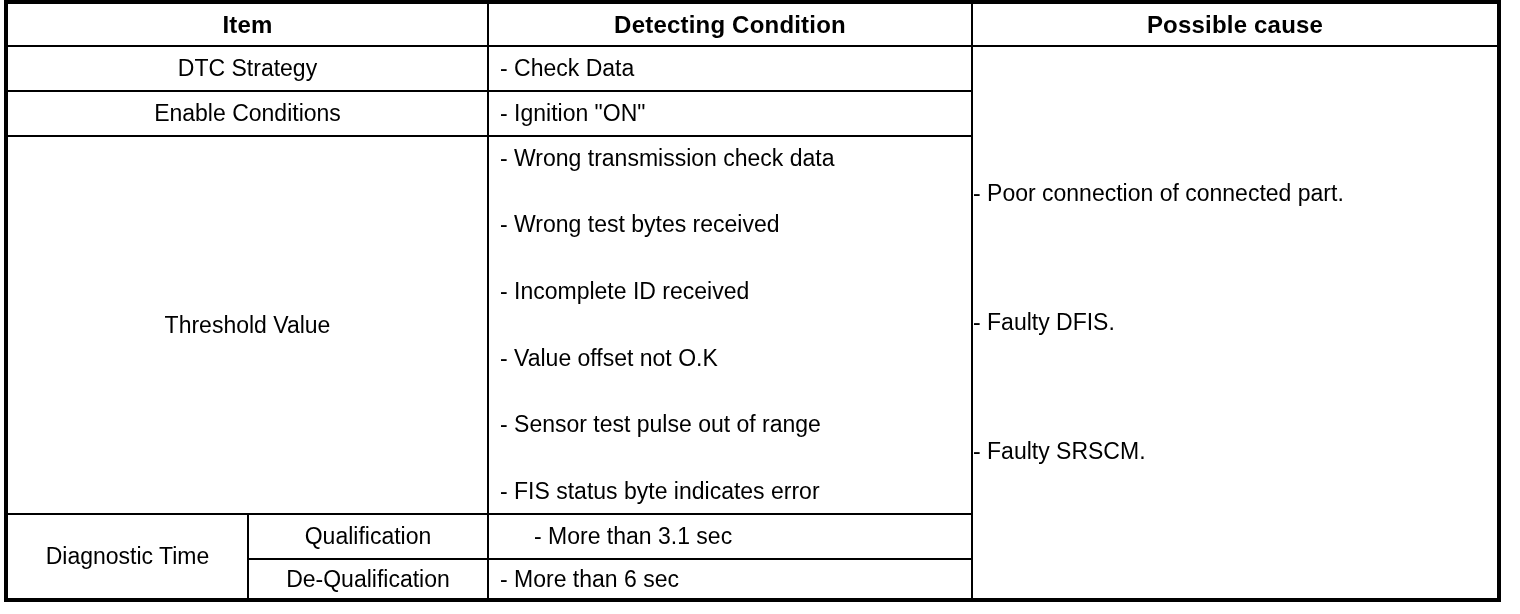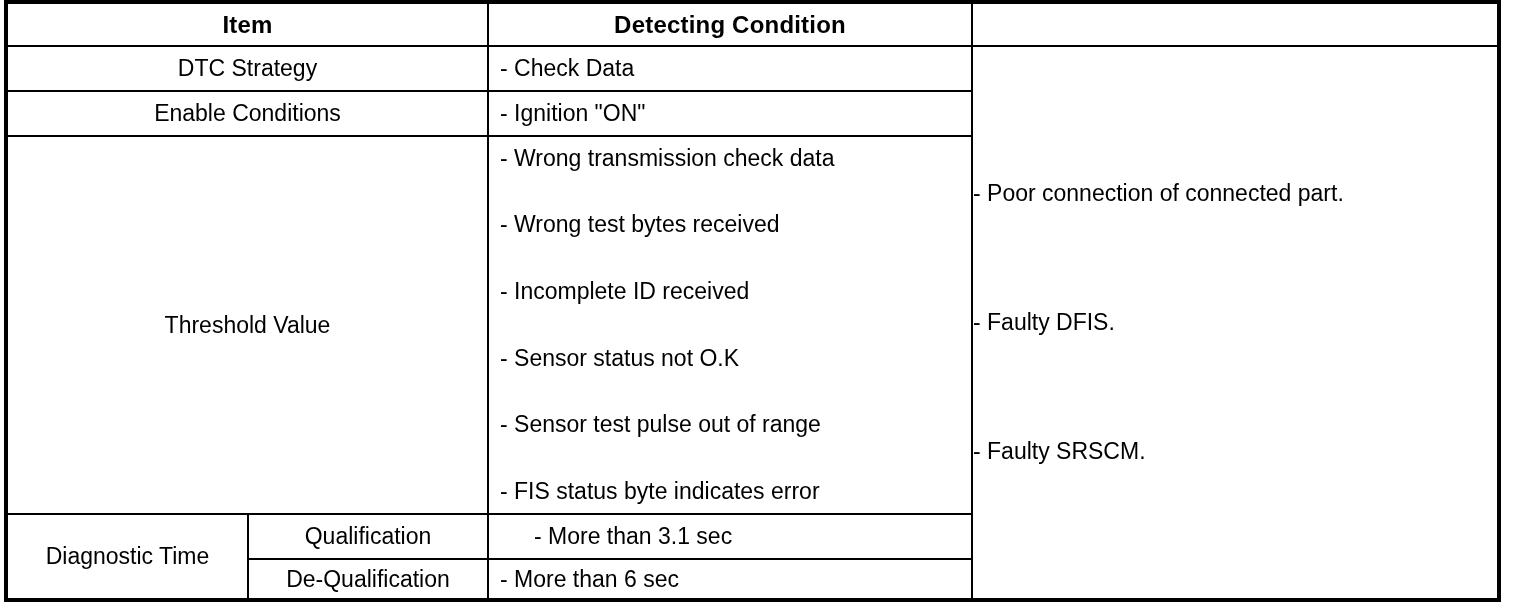--- a/index.html
+++ b/index.html
@@ -109,20 +109,23 @@
     <div class="vline" style="left:963px; top:0; height:594px;"></div>
 
     <div class="vline" style="left:239px; top:509px; height:85px;"></div>
 
     <div class="cell ctr hdr" style="left:0; top:0; width:479px; height:41px;">
       <span>Item</span>
     </div>
     <div class="cell ctr hdr" style="left:481px; top:0; width:482px; height:41px;">
       <span>Detecting Condition</span>
     </div>
+    <div class="cell ctr hdr" style="left:965px; top:0; width:524px; height:41px;">
+      <span>Possible cause</span>
+    </div>
 
     <div class="cell lft body-txt pad-l" style="left:481px; top:43px; width:482px; height:43px;">
       <span>-  Check Data</span>
     </div>
     <div class="cell ctr body-txt" style="left:0; top:43px; width:479px; height:43px;">
       <span>DTC Strategy</span>
     </div>
 
     <div class="cell ctr body-txt" style="left:0; top:88px; width:479px; height:43px;">
       <span>Enable Conditions</span>
@@ -131,21 +134,21 @@
       <span>-  Ignition "ON"</span>
     </div>
 
     <div class="cell ctr body-txt" style="left:0; top:133px; width:479px; height:376px;">
       <span>Threshold Value</span>
     </div>
     <div class="stack" style="left:481px; top:133px; width:482px; height:376px; padding-left:11px; padding-top:6px; padding-bottom:6px;">
       <div class="line">-  Wrong transmission check data</div>
       <div class="line">-  Wrong test bytes received</div>
       <div class="line">-  Incomplete ID received</div>
-      <div class="line">-  Sensor status not O.K</div>
+      <div class="line">-  Value offset not O.K</div>
       <div class="line">-  Sensor test pulse out of range</div>
       <div class="line">-  FIS status byte indicates error</div>
     </div>
 
     <div class="cell ctr body-txt" style="left:0; top:511px; width:239px; height:83px;">
       <span>Diagnostic Time</span>
     </div>
 
     <div class="cell ctr body-txt" style="left:241px; top:511px; width:238px; height:43px;">
       <span>Qualification</span>

